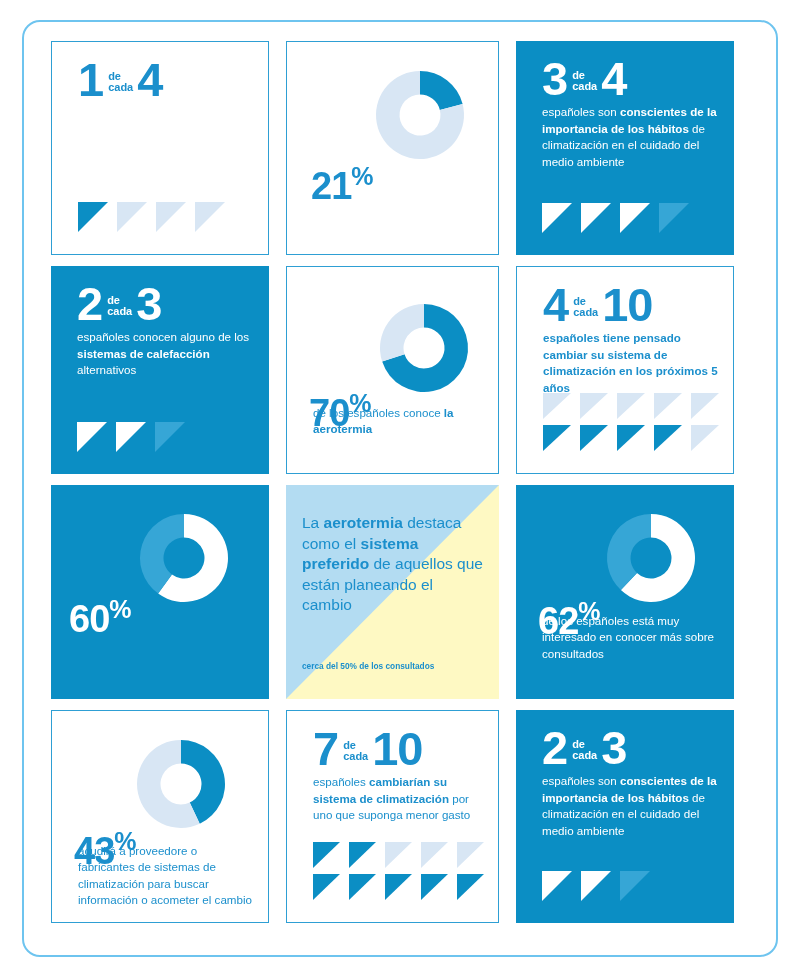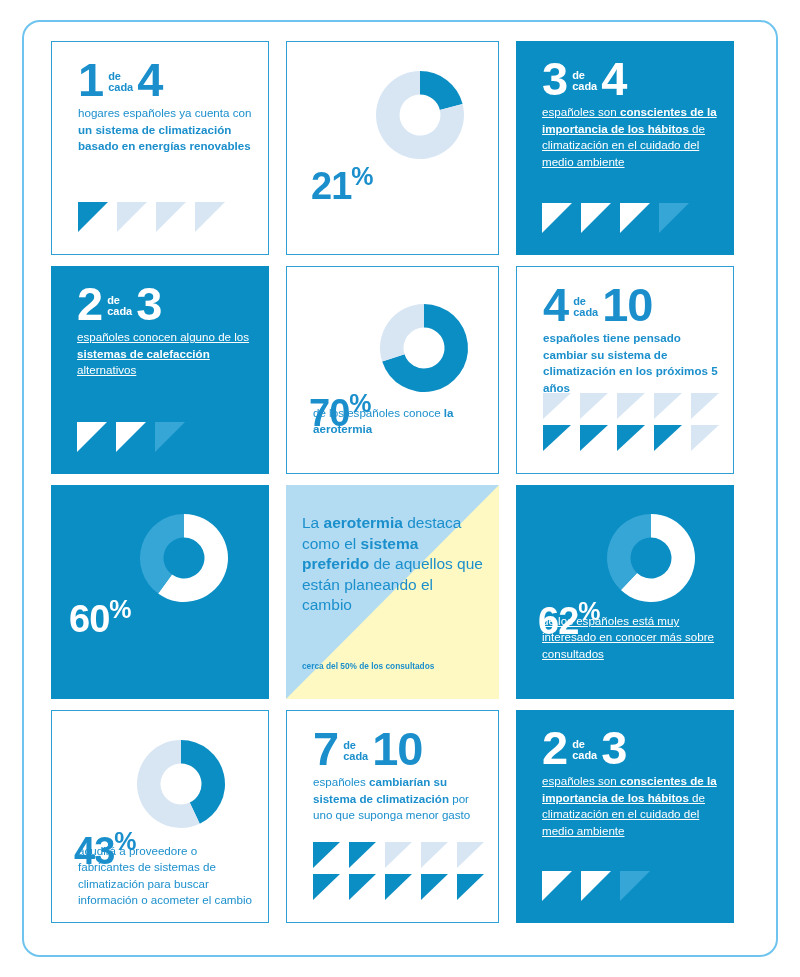--- a/index.html
+++ b/index.html
@@ -43,21 +43,21 @@
     font-size:11px;font-weight:bold;line-height:1.02;
     padding:13px 4px 0 5px;
   }
   .blue .ratio .big,.blue .ratio .mid{color:#ffffff;}
   .white .ratio .big,.white .ratio .mid{color:#1b8fcc;}
 
   .body-text{
     padding:4px 14px 0 26px;
     font-size:11.6px;line-height:1.42;
   }
-  .blue .body-text{color:#ffffff;text-decoration:underline;}
+  .blue .body-text{color:#ffffff;}
   .white .body-text{color:#1b8fcc;}
   .body-text b{font-weight:bold;}
 
   
   .tri-wrap{position:absolute;left:26px;right:14px;bottom:22px;}
   .tri-row{display:flex;gap:9px;margin-top:6px;}
   .tri{
     width:30px;height:30px;
     clip-path:polygon(0 0,100% 0,0 100%);
   }
@@ -101,21 +101,20 @@
 <div class="grid" id="grid">
     <div class="cell white">
       <div class="ratio">
         <span class="big">1</span>
         <span class="mid">
           <span>de</span>
           <span>cada</span>
         </span>
         <span class="big">4</span>
       </div>
-      <div class="body-text">hogares españoles ya cuenta con <b>un sistema de climatización basado en energías renovables</b></div>
       <div class="tri-wrap">
         <div class="tri-row">
           <div class="tri on-white-full"></div>
           <div class="tri on-white-dim"></div>
           <div class="tri on-white-dim"></div>
           <div class="tri on-white-dim"></div>
         </div>
       </div>
     </div>
     <div class="cell white">

